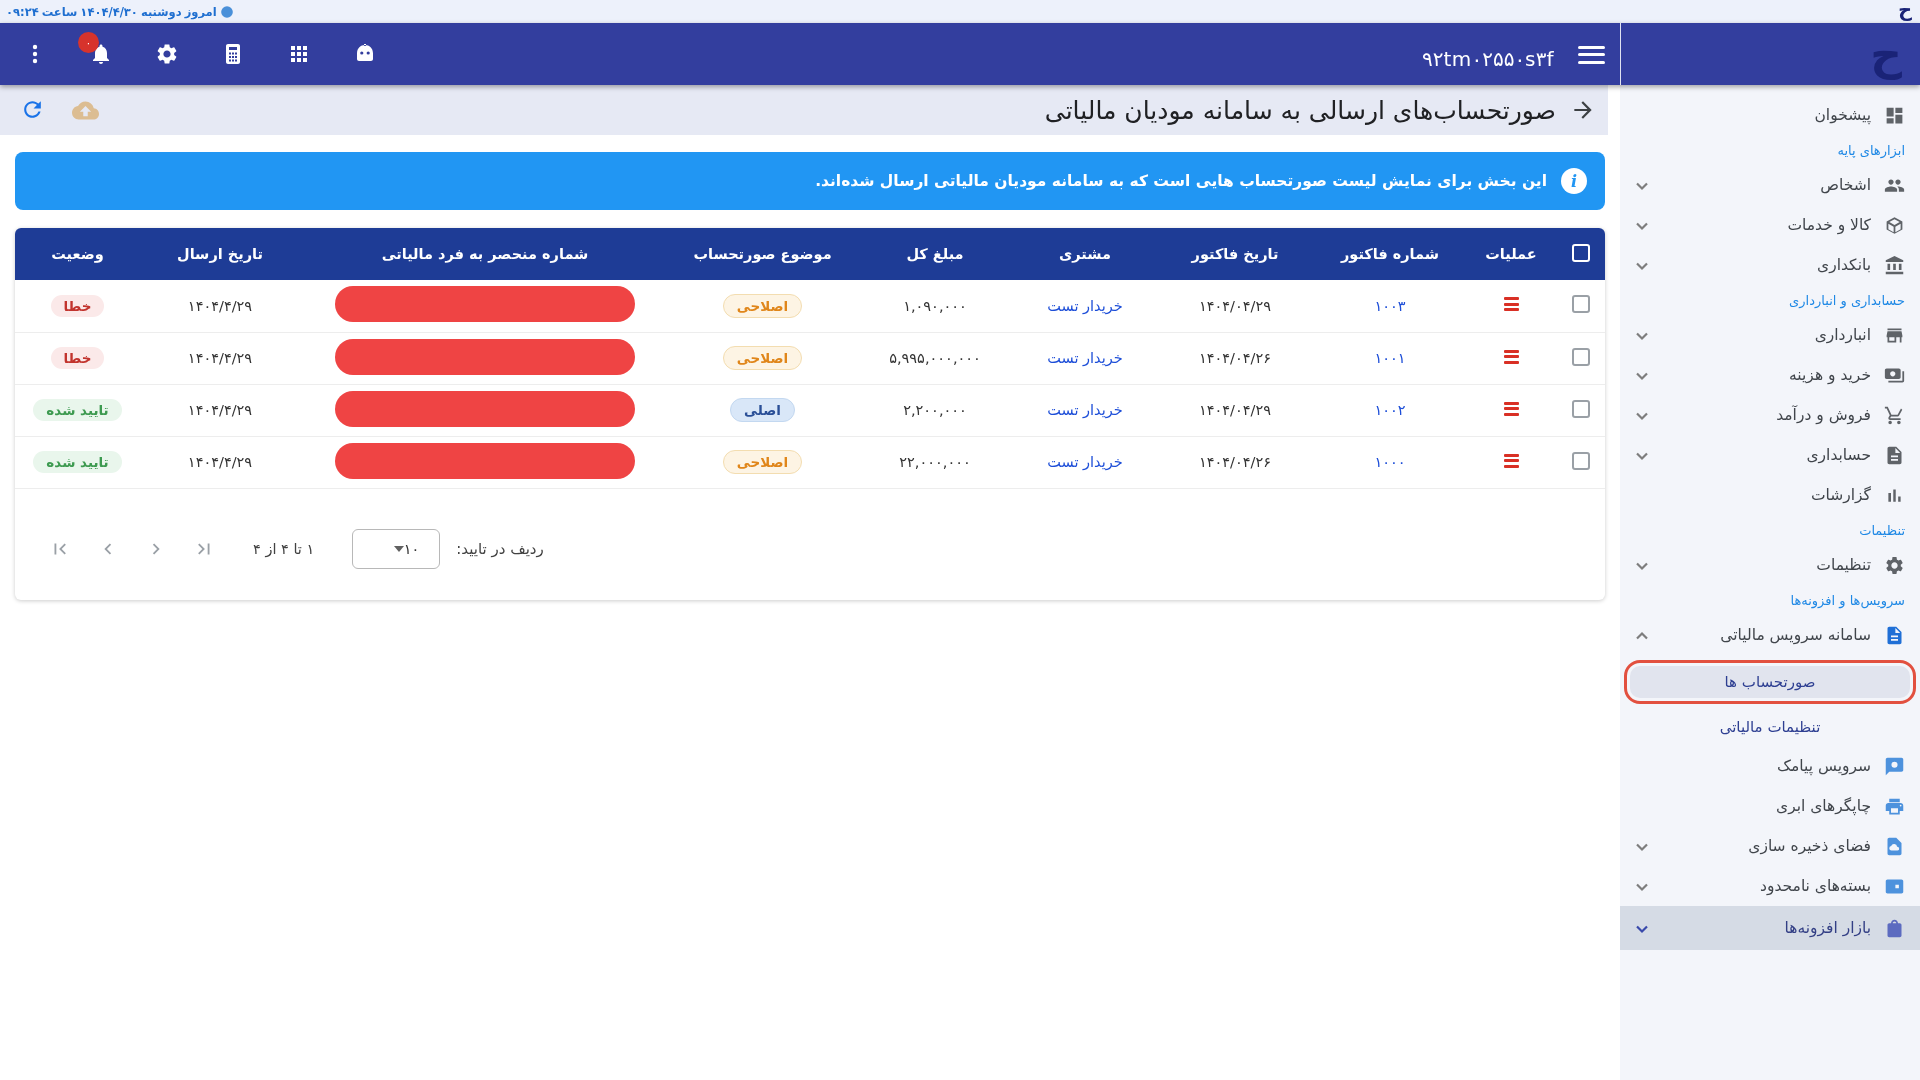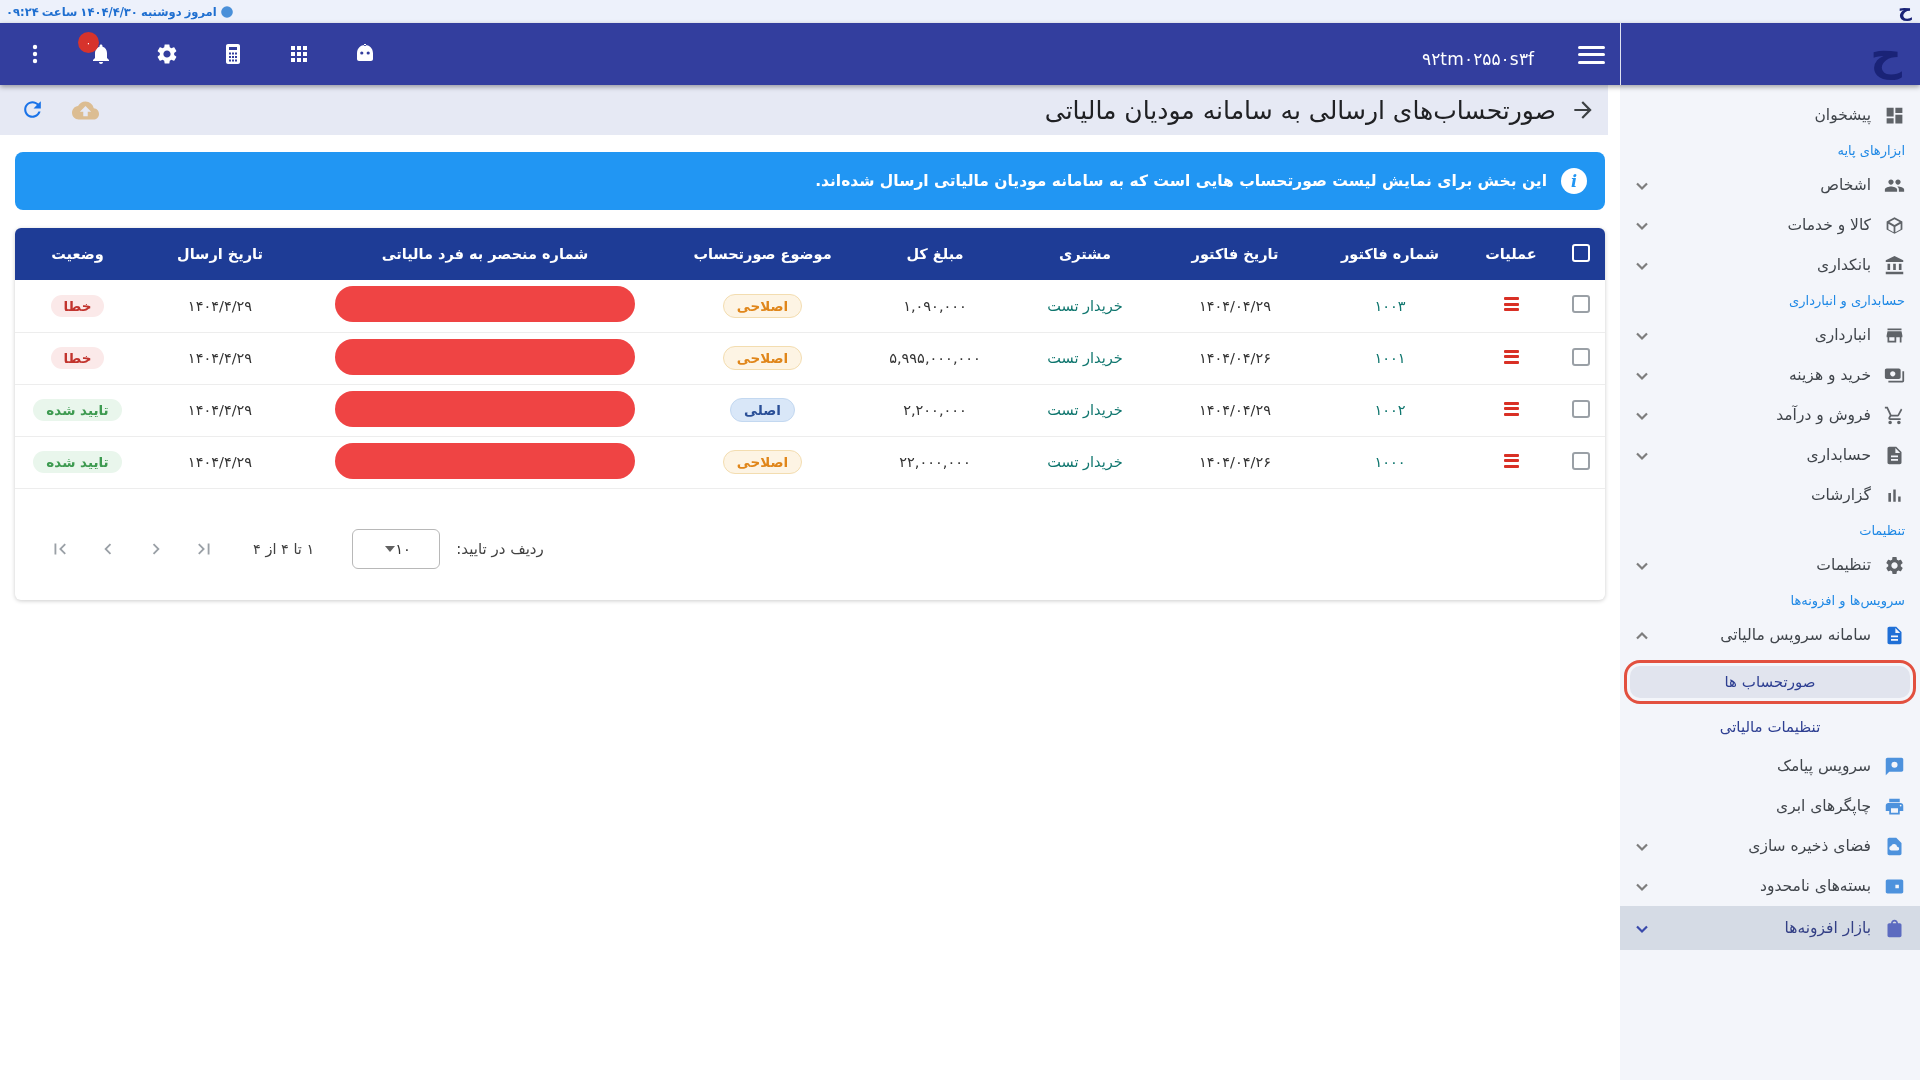--- a/index.html
+++ b/index.html
@@ -16,21 +16,21 @@
   
   .navbar { position:absolute; top:23px; left:0; width:1920px; height:62px; background:#333e9e;
     box-shadow:0 2px 5px rgba(0,0,0,.35); z-index:5; }
   .nav-icons { position:absolute; left:22px; top:0; height:62px; display:flex; direction:ltr;
     align-items:center; gap:40px; }
   .nav-icon { position:relative; width:26px; height:26px; display:flex; align-items:center; justify-content:center; cursor:pointer; }
   .nav-icon svg { width:24px; height:24px; fill:#ffffff; }
   .badge { position:absolute; top:-9px; left:-10px; width:21px; height:21px; background:#d7332c;
     border-radius:50%; color:#fff; font-size:10px; display:flex; align-items:center; justify-content:center; }
   .workspace { position:absolute; left:1422px; top:0; height:72px; display:flex; align-items:center;
-    color:#fff; font-size:17px; letter-spacing:.3px; }
+    color:#fff; font-size:20px; letter-spacing:.3px; }
   .nav-burger { position:absolute; left:1578px; top:18px; width:27px; height:26px; cursor:pointer; }
   .nav-burger span { display:block; height:3px; background:#fff; border-radius:2px; margin:4.5px 0; }
   .nav-divider { position:absolute; left:1620px; top:0; width:1px; height:62px; background:rgba(255,255,255,.85); }
   .logo-lg { position:absolute; right:18px; top:2px; font-size:44px; font-weight:bold; color:#1a2377; line-height:58px; }
 
   
   .main { position:absolute; top:85px; left:0; width:1608px; height:995px; background:#ffffff; }
   .page-header { position:relative; width:1608px; height:50px; background:#e6e9f4; display:flex;
     align-items:center; direction:rtl; padding:0 12px; }
   .back-arrow { width:26px; height:26px; margin-right:0; margin-left:14px; cursor:pointer; }
@@ -58,33 +58,33 @@
   table.grid td { height:52px; text-align:center; font-size:14.5px; color:#333; border-bottom:1px solid #ededed; }
   .col-chk{width:48px;} .col-ops{width:92px;} .col-no{width:150px;} .col-idate{width:160px;}
   .col-cust{width:140px;} .col-total{width:160px;} .col-subj{width:185px;} .col-uid{width:370px;}
   .col-sdate{width:160px;} .col-status{width:125px;}
 
   .chk { width:18px; height:18px; border:2px solid #9aa0a6; border-radius:3px; background:#fff;
     display:inline-block; cursor:pointer; }
   .chk.hdr { border-color:#ffffff; background:transparent; }
   .ops-icon { display:inline-block; cursor:pointer; }
   .ops-icon i { display:block; width:15px; height:3px; background:#d93025; border-radius:1px; margin:2.5px auto; }
-  .link { color:#0f766e; cursor:pointer; }
+  .link { color:#1d4ed8; cursor:pointer; }
   .uid-redacted { display:inline-block; width:300px; height:36px; background:#ef4444; border-radius:18px; }
   .pill { display:inline-block; padding:3px 13px; border-radius:14px; font-size:13.5px; font-weight:bold; }
   .pill-amendment { background:#fdf4e4; color:#e0861a; border:1px solid #f3ddb0; }
   .pill-main { background:#d9e7f8; color:#2a4f97; border:1px solid #c3d8f0; }
   .pill-error { background:#fbe9e9; color:#c2342e; }
   .pill-approved { background:#e9f6ec; color:#3d9a50; }
 
   .pagination { position:absolute; left:0; bottom:0; width:1590px; height:112px; display:flex;
     direction:rtl; align-items:center; justify-content:flex-end; gap:38px; padding:10px 40px 0 34px; }
   .rpp-label { font-size:15px; color:#424242; }
   .rpp-select { width:88px; height:40px; border:1.5px solid #b8b8b8; border-radius:6px; display:flex;
-    direction:rtl; align-items:center; justify-content:flex-end; padding:0 32px; cursor:pointer;
+    direction:rtl; align-items:center; justify-content:flex-start; padding:0 20px; cursor:pointer;
     font-size:14.5px; color:#333; margin-right:-22px; }
   .caret { width:0; height:0; border-left:5px solid transparent; border-right:5px solid transparent;
     border-top:6px solid #616161; }
   .range { font-size:14.5px; color:#424242; }
   .pager { display:flex; direction:ltr; align-items:center; gap:26px; }
   .pager .pbtn { width:22px; height:22px; cursor:default; }
   .pager svg { width:22px; height:22px; fill:#9aa0a6; }
 
   
   .sidebar { position:absolute; top:85px; left:1620px; width:300px; height:995px; background:#f3f5fa; }

